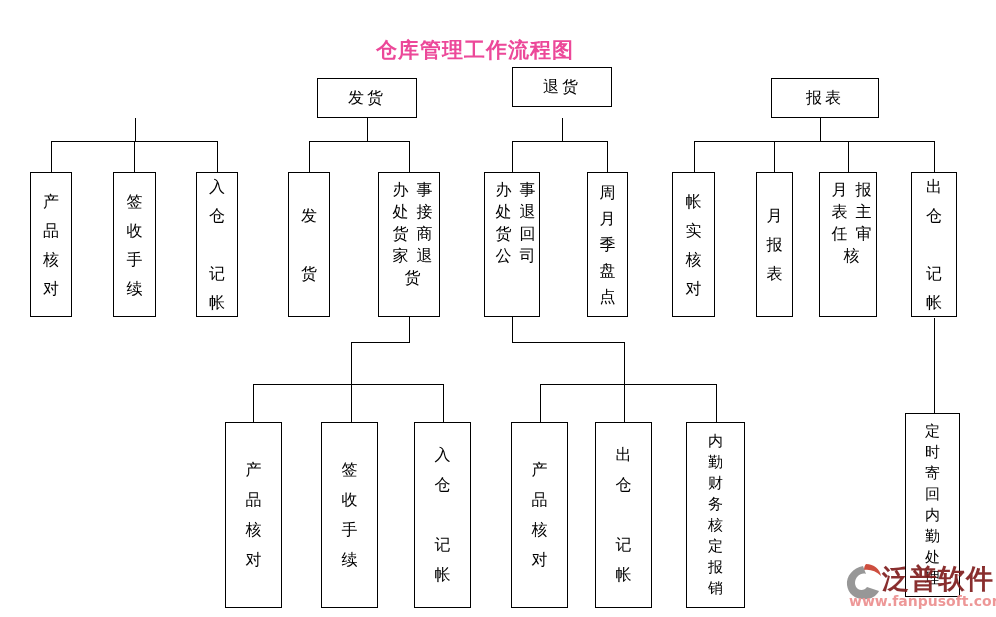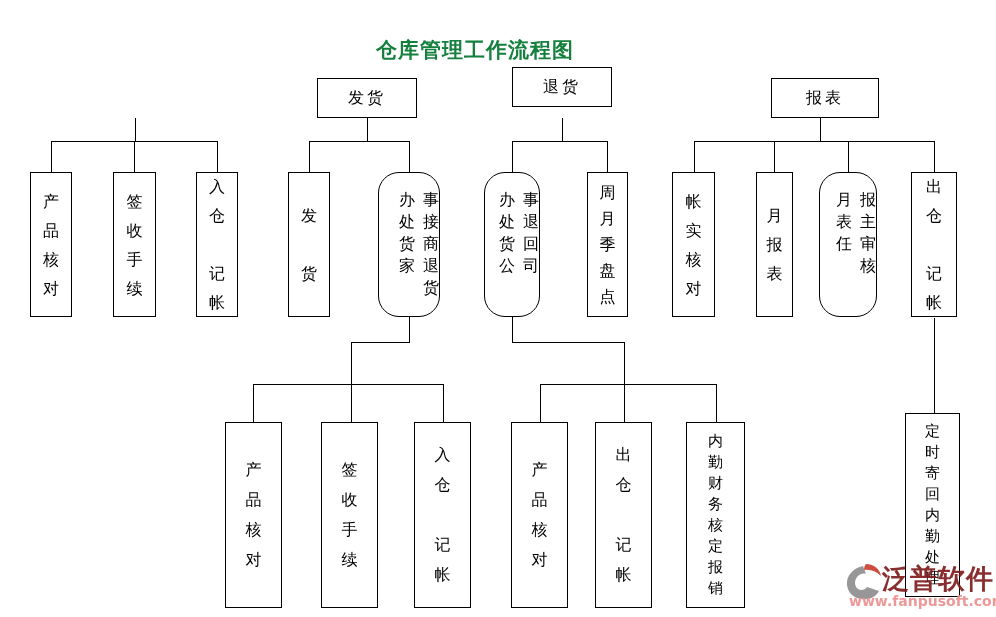--- a/index.html
+++ b/index.html
@@ -1,27 +1,27 @@
 <!DOCTYPE html>
 <html><head>
 <meta charset="utf-8">
 <style>
   html,body{margin:0;padding:0;background:#ffffff;}
   .stage{position:relative;width:996px;height:617px;background:#ffffff;overflow:hidden;
          font-family:"DejaVu Sans",sans-serif;color:#000;}
   .title{position:absolute;left:300px;top:36px;width:350px;margin:0;
-         font-size:21px;font-weight:bold;color:#15803d;text-align:center;letter-spacing:1px;}
+         font-size:21px;font-weight:bold;color:#ec4899;text-align:center;letter-spacing:1px;}
   .node{position:absolute;box-sizing:border-box;background:#fff;border:1px solid #000;
         font-size:16px;line-height:29px;white-space:pre-line;text-align:center;
         display:flex;align-items:center;justify-content:center;}
   .top-node{line-height:38px;letter-spacing:3px;}
   .lh26{line-height:26px;}
   .lv3{line-height:30px;}
   .rows8{line-height:21px;font-size:15px;}
-  .twocol{display:block;text-align:right;padding:16px 0 0 7px;line-height:22px;word-spacing:3px;border-radius:21px;}
+  .twocol{display:block;text-align:center;padding:6px 0 0 7px;line-height:22px;word-spacing:3px;}
   .vline,.hline{position:absolute;background:#000;}
   .vline{width:1px;}
   .hline{height:1px;}
   .watermark{position:absolute;left:846px;top:561px;width:150px;height:54px;z-index:5;opacity:0.92;}
   .wm-logo{position:absolute;left:0;top:2px;}
   .wm-brand{position:absolute;left:36px;top:0;font-size:27px;font-weight:bold;
             color:#7f1d1d;letter-spacing:1px;white-space:nowrap;}
   .wm-url{position:absolute;left:3px;top:32px;font-size:14px;font-weight:bold;
           color:#ec8f8f;white-space:nowrap;}
 </style>

